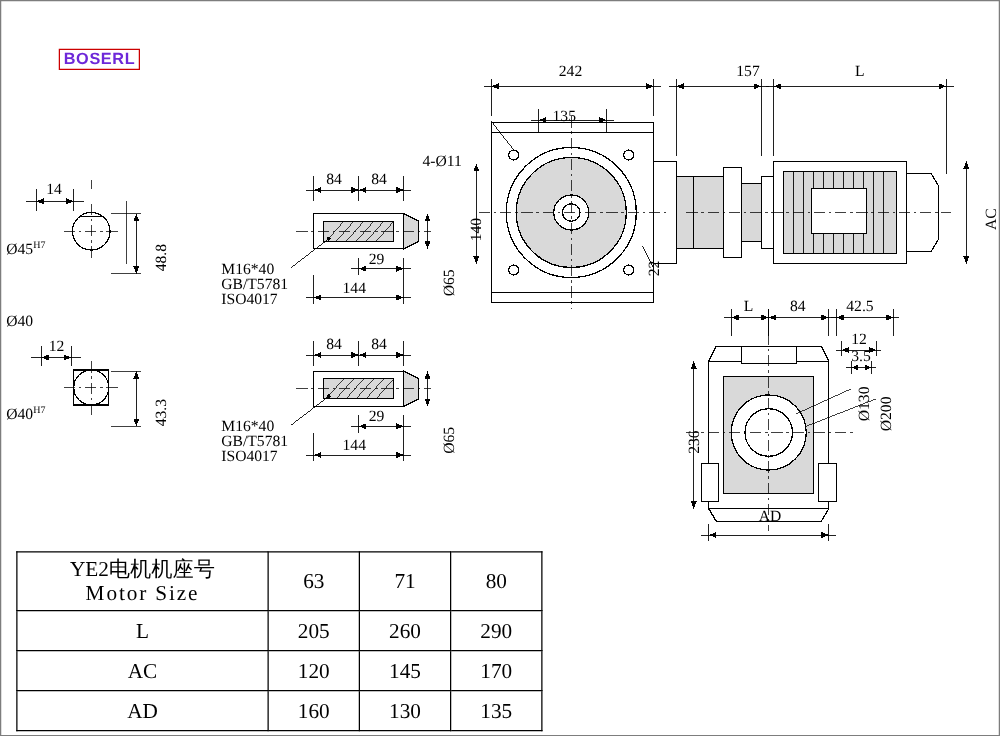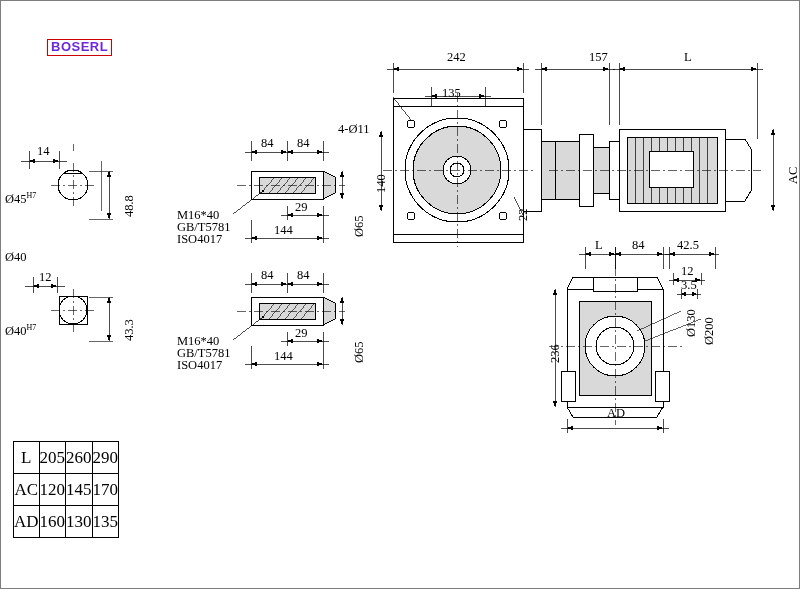--- a/index.html
+++ b/index.html
@@ -411,20 +411,29 @@
   <div class="lbl" style="left:676px; top:238px;">42.5</div>
   <div class="lbl" style="left:680px; top:264px;">12</div>
   <div class="lbl" style="left:680px; top:278px;">3.5</div>
   <div class="lbl vert" style="left:548px; top:362px;">236</div>
   <div class="lbl vert" style="left:684px; top:336px;">Ø130</div>
   <div class="lbl vert" style="left:702px; top:344px;">Ø200</div>
   <div class="lbl" style="left:606px; top:406px;">AD</div>
 
   <table id="spec-table">
     <tbody>
+        <tr class="hdr">
+      <td class="head-cell">
+        <div>YE2电机机座号</div>
+        <div class="mono-ls">Motor Size</div>
+      </td>
+      <td class="val-cell">63</td>
+      <td class="val-cell">71</td>
+      <td class="val-cell">80</td>
+    </tr>
     <tr class="row">
       <td>L</td>
       <td>205</td>
       <td>260</td>
       <td>290</td>
     </tr>
     <tr class="row">
       <td>AC</td>
       <td>120</td>
       <td>145</td>

